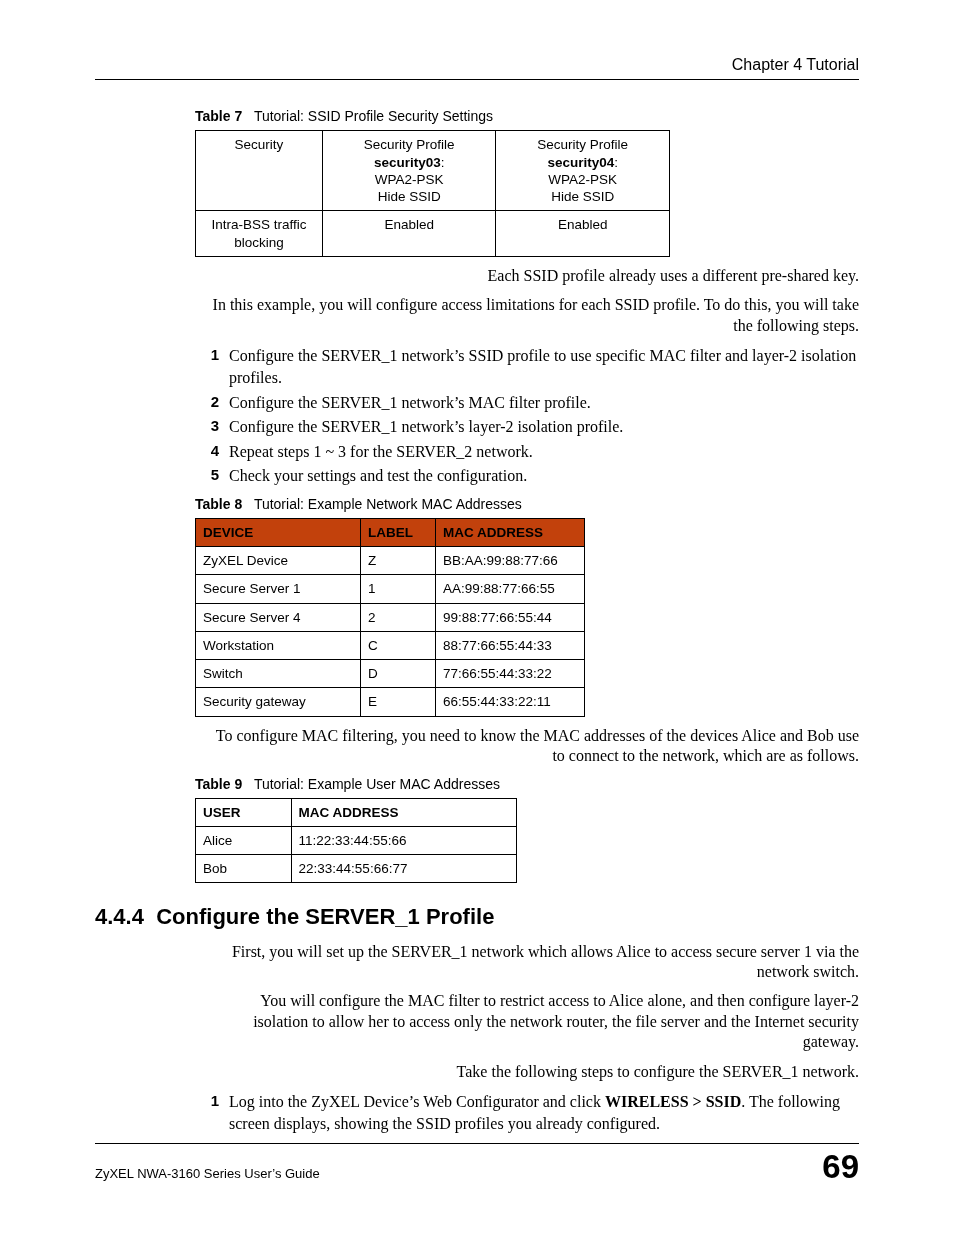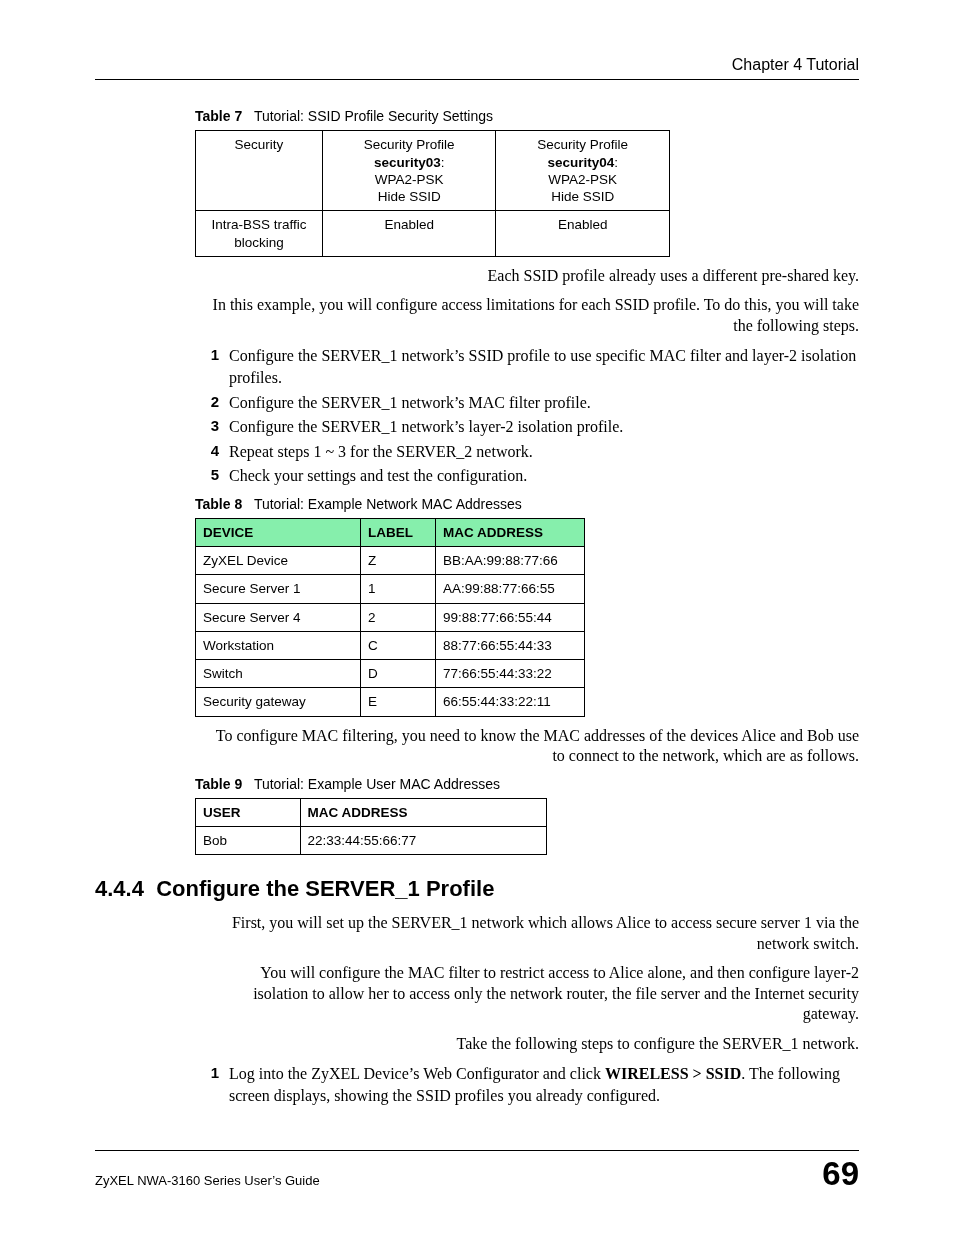--- a/index.html
+++ b/index.html
@@ -24,31 +24,31 @@
   .top-rule { border: 0; border-top: 1px solid #000; margin: 0 0 28px 0; }
   .content { margin-left: 100px; }
   .caption { font-size: 14px; margin: 0 0 4px 0; }
   .caption b { font-weight: bold; }
   table { border-collapse: collapse; font-size: 13.5px; }
   th, td { border: 1px solid #000; padding: 5px 7px; vertical-align: top; text-align: left; }
   .table7 { width: 475px; }
   .table7 td.col0 { width: 118px; text-align: center; }
   .table7 td.colc { width: 167px; text-align: center; }
   .table8 { width: 390px; }
-  .table8 th { background: #86efac; font-weight: bold; }
+  .table8 th { background: #c2410c; font-weight: bold; }
   .table8 .c0 { width: 150px; }
   .table8 .c1 { width: 60px; }
-  .table9 { width: 352px; }
+  .table9 { width: 322px; }
   .table9 th { font-weight: bold; }
   .para { margin: 9px 0 9px 8px; font-size: 16px; text-align: right; }
   ol.steps { margin: 5px 0 9px 0; padding-left: 0; list-style: none; }
   ol.steps li { position: relative; padding-left: 34px; margin: 3px 0; font-size: 16px; line-height: 1.35; }
   ol.steps li .num { position: absolute; left: 0; width: 24px; text-align: right; font-family: Arial, Helvetica, sans-serif; font-weight: bold; font-size: 15px; top: 0; }
   h2.section { font-family: Arial, Helvetica, sans-serif; font-weight: bold; font-size: 22px; margin: 20px 0 10px 0; }
-  .footer { position: absolute; left: 95px; right: 95px; bottom: 45px; }
+  .footer { position: absolute; left: 95px; right: 95px; bottom: 52px; }
   .footer-rule { border: 0; border-top: 1px solid #000; margin: 0 0 6px 0; }
   .footer-row { display: flex; justify-content: space-between; align-items: flex-end; }
   .guide { font-size: 13px; }
   .page-num { font-family: Arial, Helvetica, sans-serif; font-size: 33px; font-weight: bold; line-height: 1; }
 </style>
 </head>
 <body>
 
 <div class="chapter-header sans">Chapter 4 Tutorial</div>
 <hr class="top-rule">
@@ -141,20 +141,24 @@
   <p class="caption sans">
     <b>Table 9</b>&nbsp;&nbsp;&nbsp;<span>Tutorial: Example User MAC Addresses</span>
   </p>
   <table class="sans table9">
     <tbody>
         <tr>
       <th>USER</th>
       <th>MAC ADDRESS</th>
     </tr>
     <tr>
+          <td>Alice</td>
+          <td>11:22:33:44:55:66</td>
+        </tr>
+    <tr>
           <td>Bob</td>
           <td>22:33:44:55:66:77</td>
         </tr>
   </tbody>
     </table>
 
 </div>
 
 <h2 class="section">
   <span>4.4.4</span>&nbsp;&nbsp;<span>Configure the SERVER_1 Profile</span>

